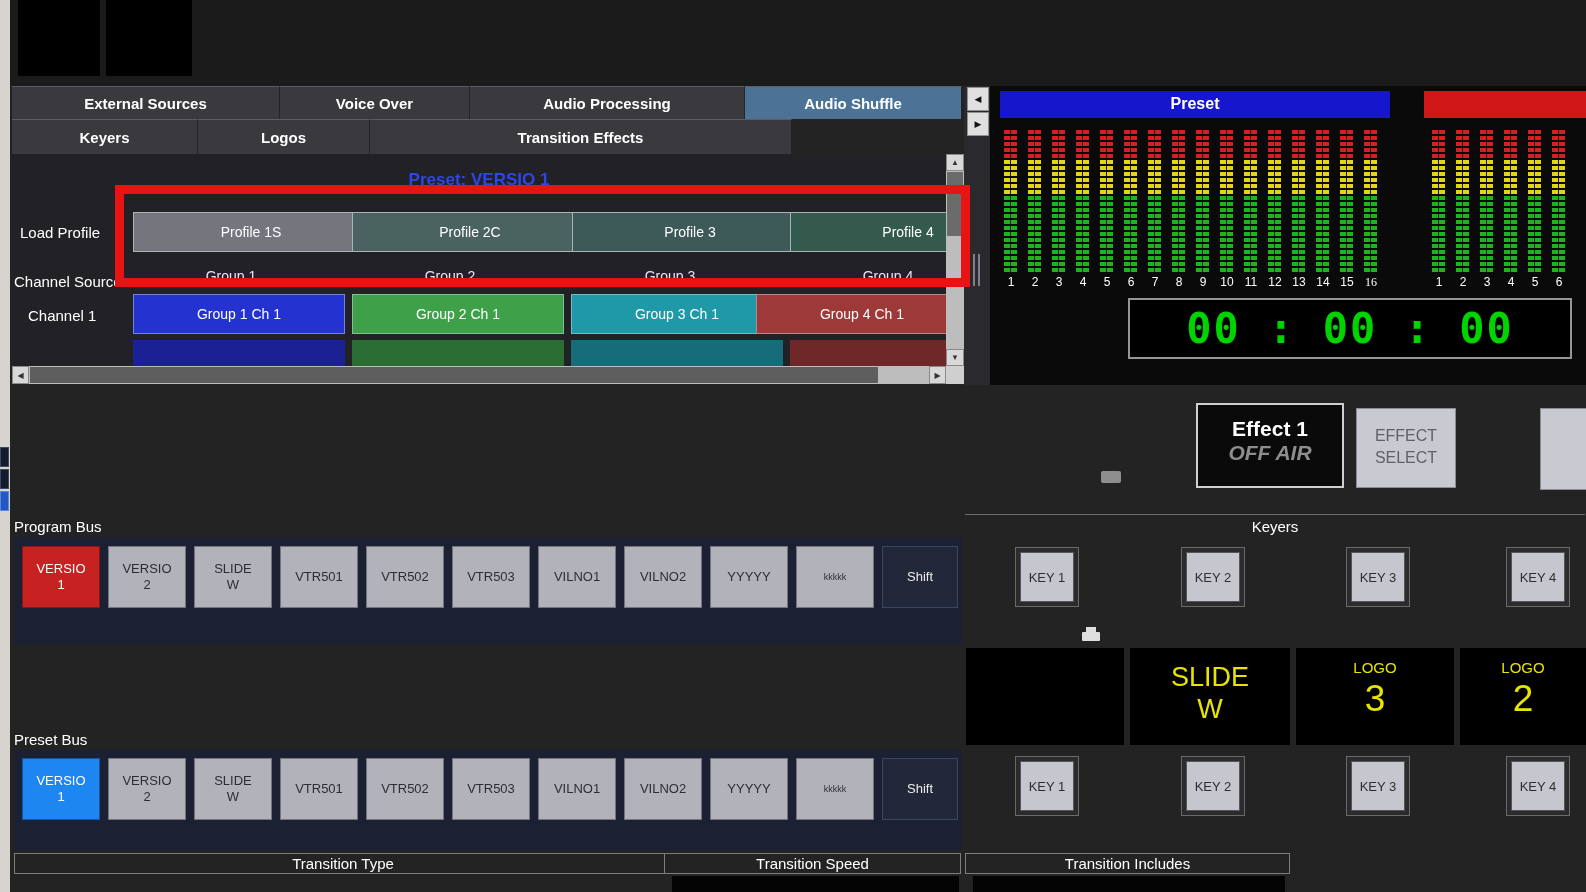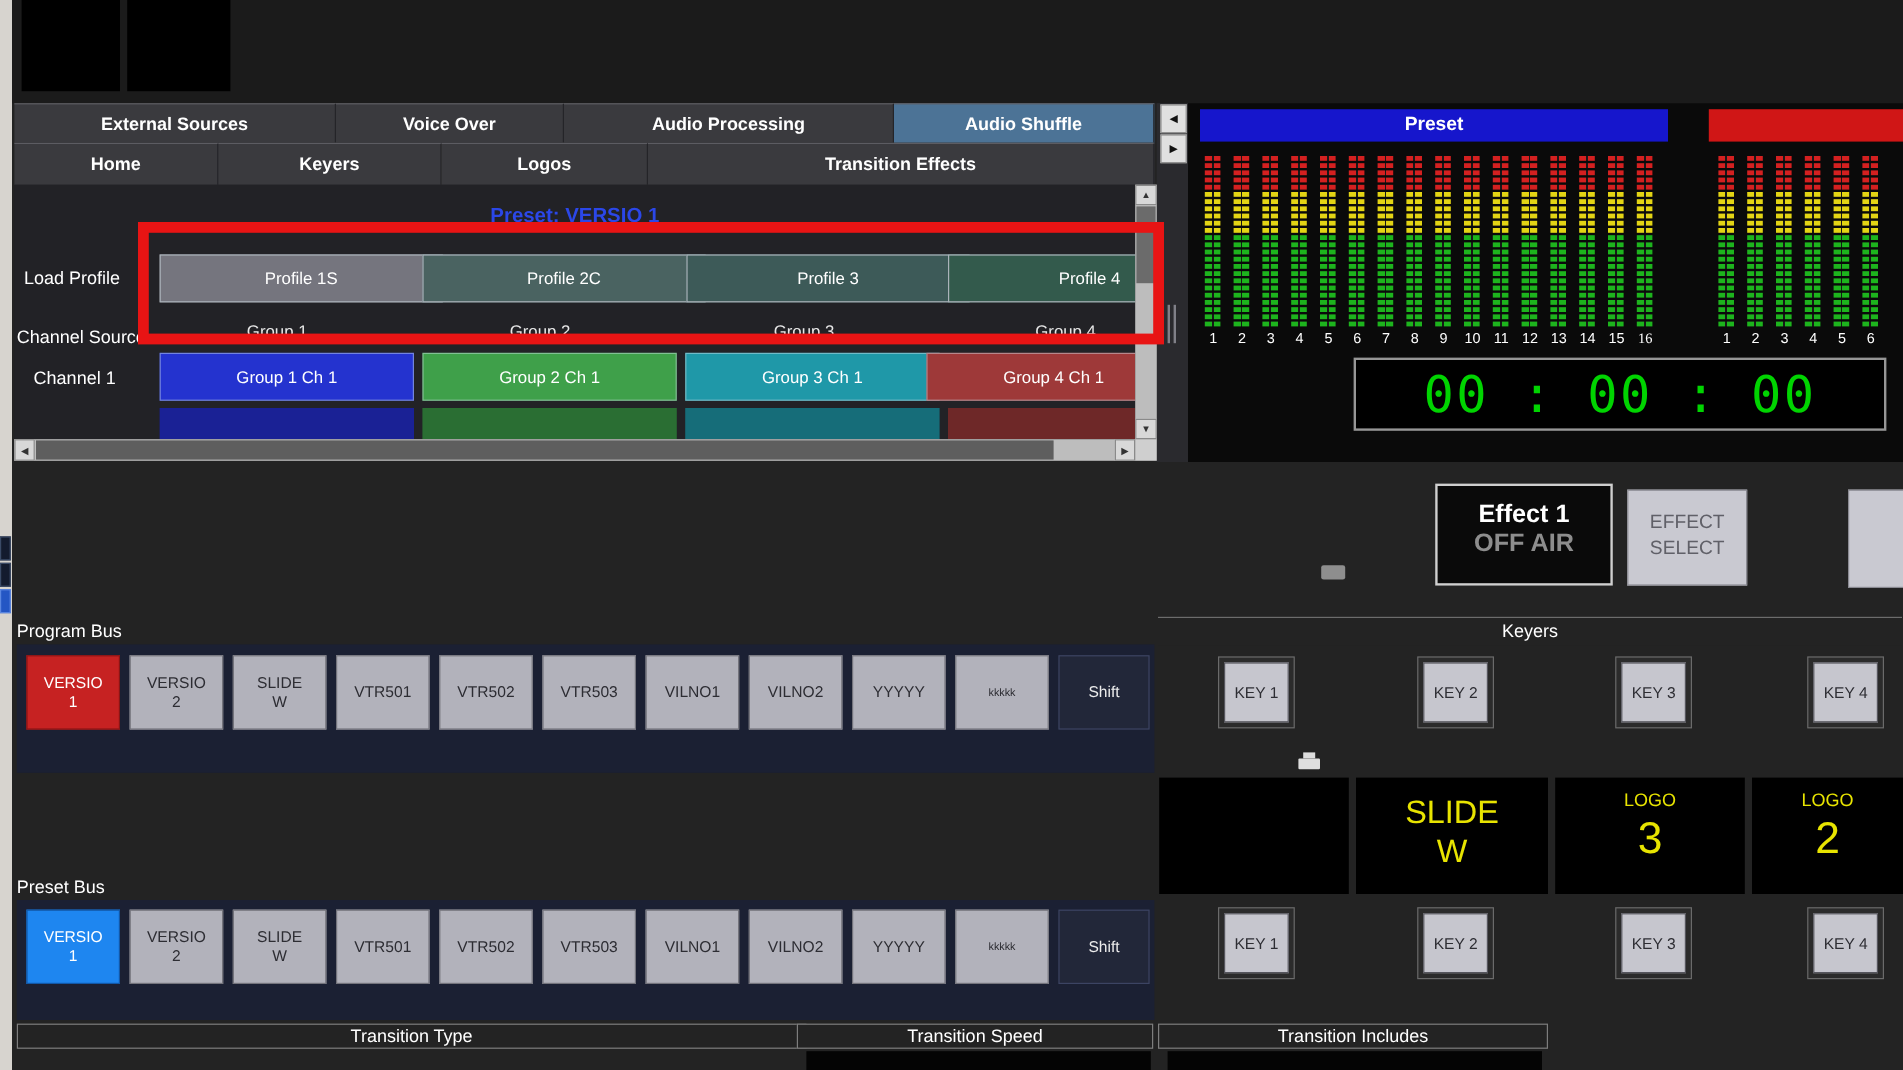--- a/index.html
+++ b/index.html
@@ -76,27 +76,27 @@
   #program-header{position:absolute;left:434px;top:5px;width:175px;height:27px;background:var(--program-header-red,#d01616);}
   .meter-col{position:absolute;top:44px;width:13px;}
   .seg{height:4px;margin-bottom:2px;}
   .seg.red{background:linear-gradient(to right,var(--meter-red,#d42020) 0 45%,#181818 45% 57%,var(--meter-red,#d42020) 57% 100%);}
   .seg.yellow{background:linear-gradient(to right,var(--meter-yellow,#e3d414) 0 45%,#181818 45% 57%,var(--meter-yellow,#e3d414) 57% 100%);}
   .seg.green{background:linear-gradient(to right,var(--meter-green,#1db41d) 0 45%,#181818 45% 57%,var(--meter-green,#1db41d) 57% 100%);}
   .meter-num{margin-top:3px;width:22px;margin-left:-4px;text-align:center;color:#fff;font-size:12px;}
   #timecode-box{position:absolute;left:138px;top:212px;width:440px;height:57px;background:#000;
        border:2px solid #969696;display:flex;align-items:center;justify-content:center;}
   #timecode{color:var(--timecode-green,#00d400);font-family:"DejaVu Sans Mono",monospace;
-       font-size:42px;font-weight:normal;letter-spacing:2px;}
+       font-size:42px;font-weight:bold;letter-spacing:2px;}
 
   
   #effect-box{position:absolute;left:1196px;top:403px;width:148px;height:85px;background:#0a0a0a;
        border:2px solid #cfcfcf;text-align:center;box-sizing:border-box;}
   #effect-title{margin-top:12px;color:#fff;font-weight:bold;font-size:21px;}
-  #effect-status{color:#8d8d8d;font-weight:bold;font-size:21px;}
+  #effect-status{color:#8d8d8d;font-weight:bold;font-size:21px;font-style:italic;}
   #effect-select{position:absolute;left:1356px;top:408px;width:100px;height:80px;background:#c9c9d1;
        border:1px solid #8a8a92;color:#606068;font-size:16px;text-align:center;padding-top:16px;
        line-height:22px;box-sizing:border-box;cursor:pointer;}
   #partial-btn{position:absolute;left:1540px;top:408px;width:46px;height:80px;background:#c9c9d1;border:1px solid #8a8a92;}
   #cursor-artifact{position:absolute;left:1101px;top:471px;width:20px;height:12px;background:#9a9a9a;border-radius:2px;opacity:.9;}
 
   
   .bus{position:absolute;left:14px;width:948px;background:#1b2033;}
   #program-bus{top:537px;height:107px;}
   #preset-bus{top:750px;height:100px;}
@@ -160,21 +160,20 @@
     <div id="thumb2"></div>
   </div>
 
   <div id="tab-row-1">
       <div class="tab" style="width: 268px;">External Sources</div>
       <div class="tab" style="width: 190px;">Voice Over</div>
       <div class="tab" style="width: 275px;">Audio Processing</div>
       <div class="tab sel" style="width: 217px;">Audio Shuffle</div>
     </div>
   <div id="tab-row-2">
-      <div class="tab" style="width: 170px;">Home</div>
       <div class="tab" style="width: 186px;">Keyers</div>
       <div class="tab" style="width: 172px;">Logos</div>
       <div class="tab" style="width: 422px;">Transition Effects</div>
     </div>
 
   <div class="tab-scroll" id="tab-scroll-left">
     <span>◀</span>
   </div>
   <div class="tab-scroll" id="tab-scroll-right">
     <span>▶</span>
@@ -194,21 +193,21 @@
       <div class="profile-btn" style="left: 340px; background: rgb(74, 99, 97);">Profile 2C</div>
       <div class="profile-btn" style="left: 560px; background: rgb(61, 90, 88);">Profile 3</div>
       <div class="profile-btn" style="left: 778px; background: rgb(51, 90, 76);">Profile 4</div>
       <div class="group-label" style="left: 121px;">Group 1</div>
       <div class="group-label" style="left: 340px;">Group 2</div>
       <div class="group-label" style="left: 560px;">Group 3</div>
       <div class="group-label" style="left: 778px;">Group 4</div>
       <div class="channel-btn" style="left: 121px; background: rgb(36, 51, 207);">Group 1 Ch 1</div>
       <div class="channel-btn" style="left: 340px; background: rgb(63, 160, 74);">Group 2 Ch 1</div>
       <div class="channel-btn" style="left: 559px; background: rgb(31, 152, 168);">Group 3 Ch 1</div>
-      <div class="channel-btn" style="left: 744px; background: rgb(158, 57, 57); margin-left: 16px;">Group 4 Ch 1</div>
+      <div class="channel-btn" style="left: 744px; background: rgb(158, 57, 57);">Group 4 Ch 1</div>
       <div class="partial-row-btn" style="left: 121px; background: rgb(26, 33, 149);"></div>
       <div class="partial-row-btn" style="left: 340px; background: rgb(42, 110, 51);"></div>
       <div class="partial-row-btn" style="left: 559px; background: rgb(22, 109, 121);"></div>
       <div class="partial-row-btn" style="left: 778px; background: rgb(110, 40, 40);"></div>
     </div>
 
   <div id="v-scrollbar">
     <div class="sb-btn" id="v-up">
         <span>▲</span>
       </div>

